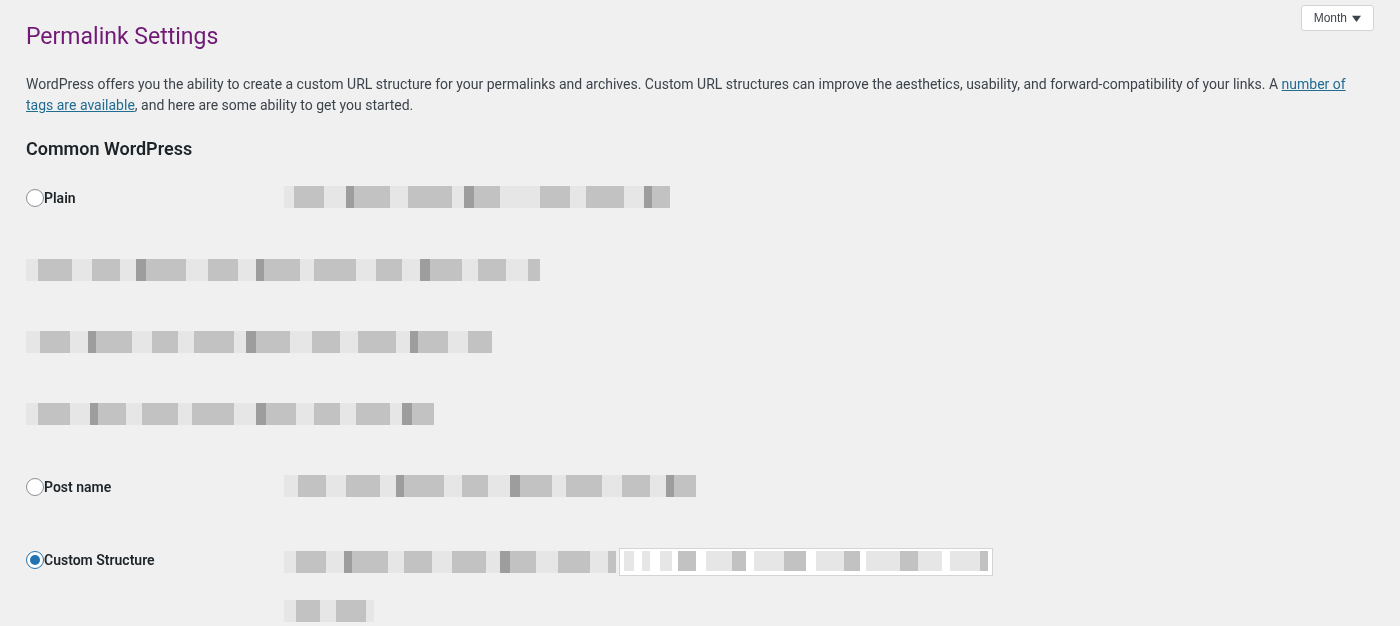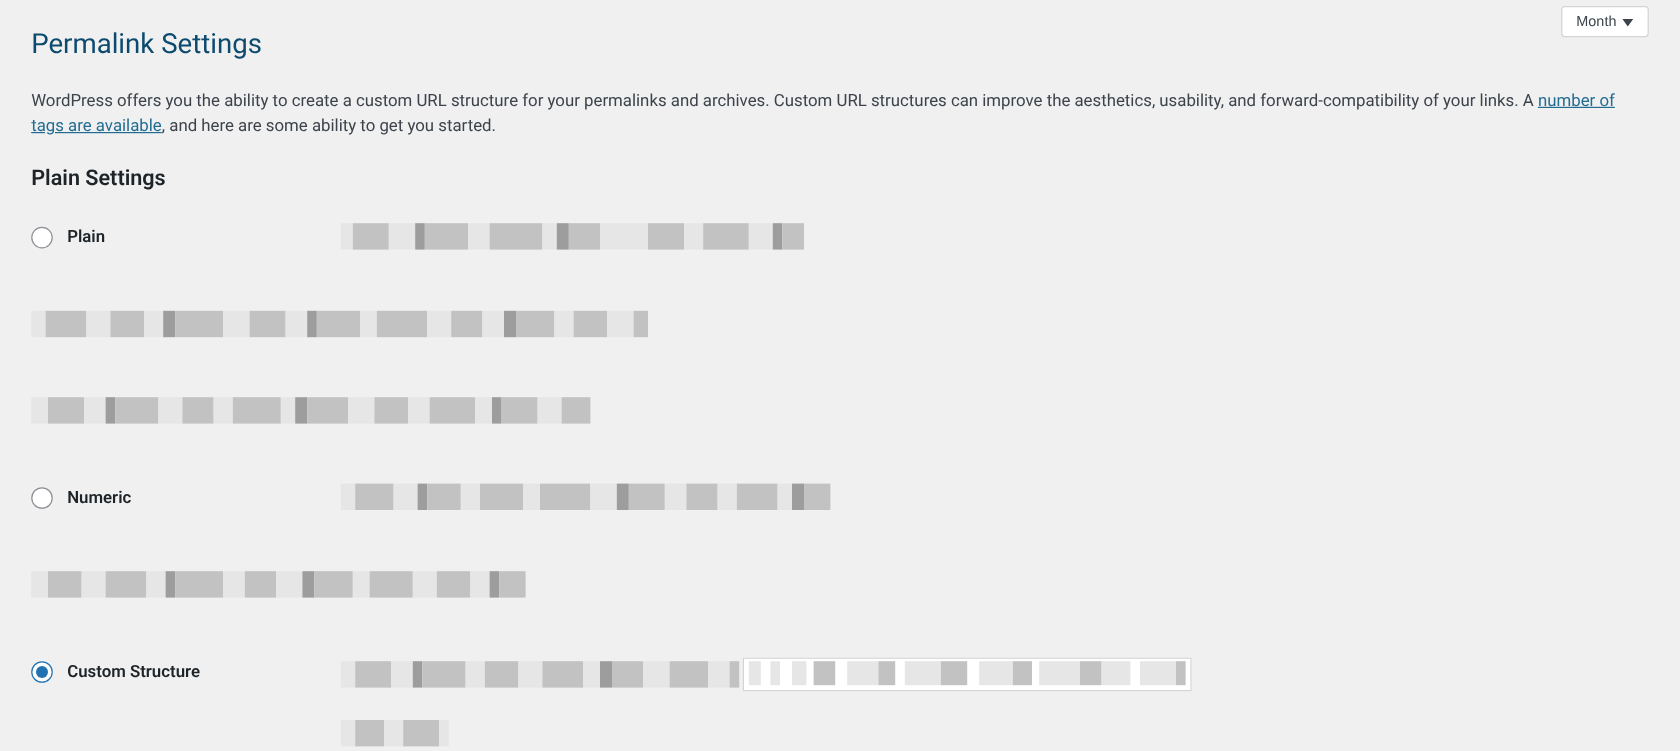--- a/index.html
+++ b/index.html
@@ -36,21 +36,21 @@
       gap: 5px;
     }
     .help-btn svg {
       width: 9px;
       height: 9px;
       fill: #3c434a;
     }
     h1.page-title {
       font-size: 23px;
       font-weight: 400;
-      color: #0c4a6e;
+      color: #701a75;
       padding: 20px 0 9px 0;
     }
     p.intro {
       font-size: 14px;
       color: #3c434a;
       margin: 10px 0 18px 0;
       line-height: 1.55;
     }
     p.intro a {
       color: #226c91;
@@ -69,21 +69,21 @@
       display: flex;
       align-items: flex-start;
       margin-bottom: 50px;
     }
     .option-row:last-child { margin-bottom: 13px; }
     .option-label {
       width: 258px;
       flex: 0 0 258px;
       display: flex;
       align-items: center;
-      gap: 12px;
+      gap: 0;
       padding-top: 2px;
     }
     .radio {
       width: 18px;
       height: 18px;
       border: 1px solid #8c8f94;
       border-radius: 50%;
       background: #fff;
       position: relative;
       cursor: pointer;
@@ -151,21 +151,21 @@
         <path d="M0 2 L10 2 L5 9 Z"></path>
       </svg>
   </button>
 
   <h1 class="page-title">Permalink Settings</h1>
 
   <p class="intro">
     <span>WordPress offers you the ability to create a custom URL structure for your permalinks and archives. Custom URL structures can improve the aesthetics, usability, and forward-compatibility of your links. A </span><a href="#">number of tags are available</a><span>, and here are some ability to get you started.</span>
   </p>
 
-  <h2 class="section-title">Plain Settings</h2>
+  <h2 class="section-title">Common WordPress</h2>
 
   <div class="form-table">
 
     <div class="option-row">
       <label class="option-label">
         <span class="radio"></span>
         <span class="option-name">Plain</span>
       </label>
       <div class="example-area">
         <span class="pixelated">
@@ -184,32 +184,32 @@
 
     <div class="option-row">
       <div class="example-area">
         <span class="pixelated">
           <span class="seg l" style="width:14px"></span><span class="seg d" style="width:30px"></span><span class="seg l" style="width:18px"></span><span class="seg x" style="width:8px"></span><span class="seg d" style="width:36px"></span><span class="seg l" style="width:20px"></span><span class="seg d" style="width:26px"></span><span class="seg l" style="width:16px"></span><span class="seg d" style="width:40px"></span><span class="seg l" style="width:12px"></span><span class="seg x" style="width:10px"></span><span class="seg d" style="width:34px"></span><span class="seg l" style="width:22px"></span><span class="seg d" style="width:28px"></span><span class="seg l" style="width:18px"></span><span class="seg d" style="width:38px"></span><span class="seg l" style="width:14px"></span><span class="seg x" style="width:8px"></span><span class="seg d" style="width:30px"></span><span class="seg l" style="width:20px"></span><span class="seg d" style="width:24px"></span>
         </span>
       </div>
     </div>
 
     <div class="option-row">
+      <div class="example-area">
+        <span class="pixelated">
+          <span class="seg l" style="width:12px"></span><span class="seg d" style="width:32px"></span><span class="seg l" style="width:20px"></span><span class="seg x" style="width:8px"></span><span class="seg d" style="width:28px"></span><span class="seg l" style="width:16px"></span><span class="seg d" style="width:36px"></span><span class="seg l" style="width:14px"></span><span class="seg d" style="width:42px"></span><span class="seg l" style="width:22px"></span><span class="seg x" style="width:10px"></span><span class="seg d" style="width:30px"></span><span class="seg l" style="width:18px"></span><span class="seg d" style="width:26px"></span><span class="seg l" style="width:16px"></span><span class="seg d" style="width:34px"></span><span class="seg l" style="width:12px"></span><span class="seg x" style="width:10px"></span><span class="seg d" style="width:22px"></span>
+        </span>
+      </div>
+    </div>
+
+    <div class="option-row">
       <label class="option-label">
         <span class="radio"></span>
-        <span class="option-name">Numeric</span>
+        <span class="option-name">Post name</span>
       </label>
-      <div class="example-area">
-        <span class="pixelated">
-          <span class="seg l" style="width:12px"></span><span class="seg d" style="width:32px"></span><span class="seg l" style="width:20px"></span><span class="seg x" style="width:8px"></span><span class="seg d" style="width:28px"></span><span class="seg l" style="width:16px"></span><span class="seg d" style="width:36px"></span><span class="seg l" style="width:14px"></span><span class="seg d" style="width:42px"></span><span class="seg l" style="width:22px"></span><span class="seg x" style="width:10px"></span><span class="seg d" style="width:30px"></span><span class="seg l" style="width:18px"></span><span class="seg d" style="width:26px"></span><span class="seg l" style="width:16px"></span><span class="seg d" style="width:34px"></span><span class="seg l" style="width:12px"></span><span class="seg x" style="width:10px"></span><span class="seg d" style="width:22px"></span>
-        </span>
-      </div>
-    </div>
-
-    <div class="option-row">
       <div class="example-area">
         <span class="pixelated">
           <span class="seg l" style="width:14px"></span><span class="seg d" style="width:28px"></span><span class="seg l" style="width:20px"></span><span class="seg d" style="width:34px"></span><span class="seg l" style="width:16px"></span><span class="seg x" style="width:8px"></span><span class="seg d" style="width:40px"></span><span class="seg l" style="width:18px"></span><span class="seg d" style="width:26px"></span><span class="seg l" style="width:22px"></span><span class="seg x" style="width:10px"></span><span class="seg d" style="width:32px"></span><span class="seg l" style="width:14px"></span><span class="seg d" style="width:36px"></span><span class="seg l" style="width:20px"></span><span class="seg d" style="width:28px"></span><span class="seg l" style="width:16px"></span><span class="seg x" style="width:8px"></span><span class="seg d" style="width:22px"></span>
         </span>
       </div>
     </div>
 
     <div class="option-row">
       <label class="option-label">
         <span class="radio checked"></span>

